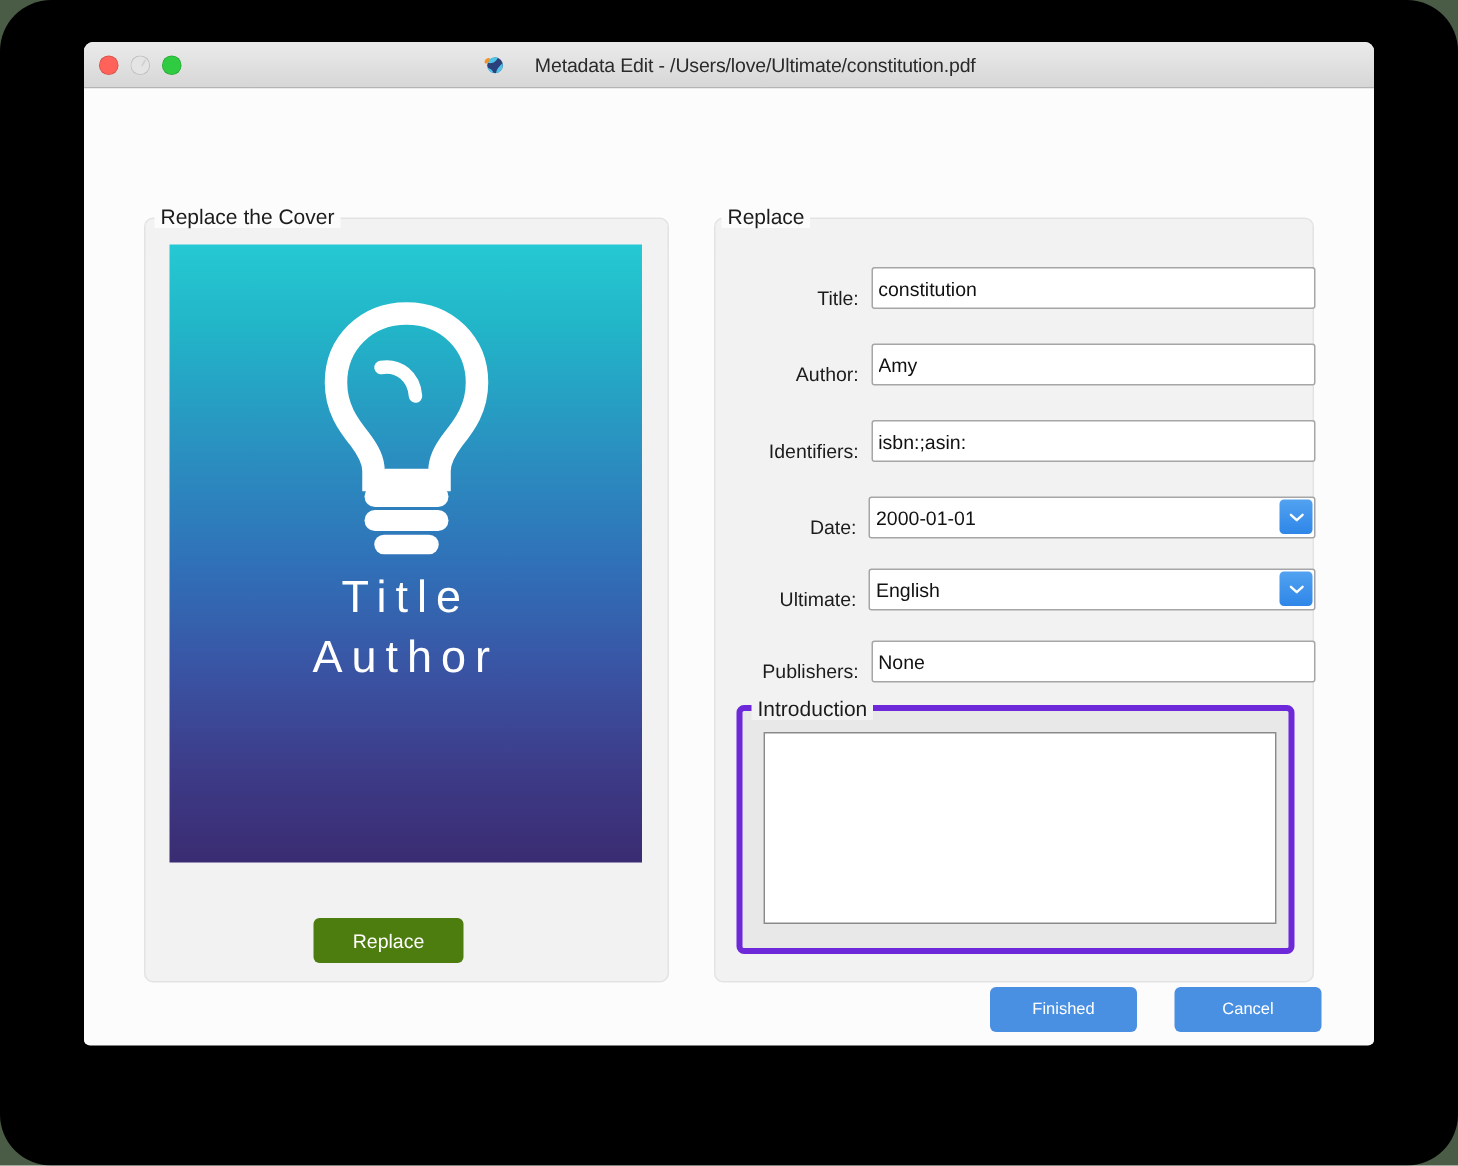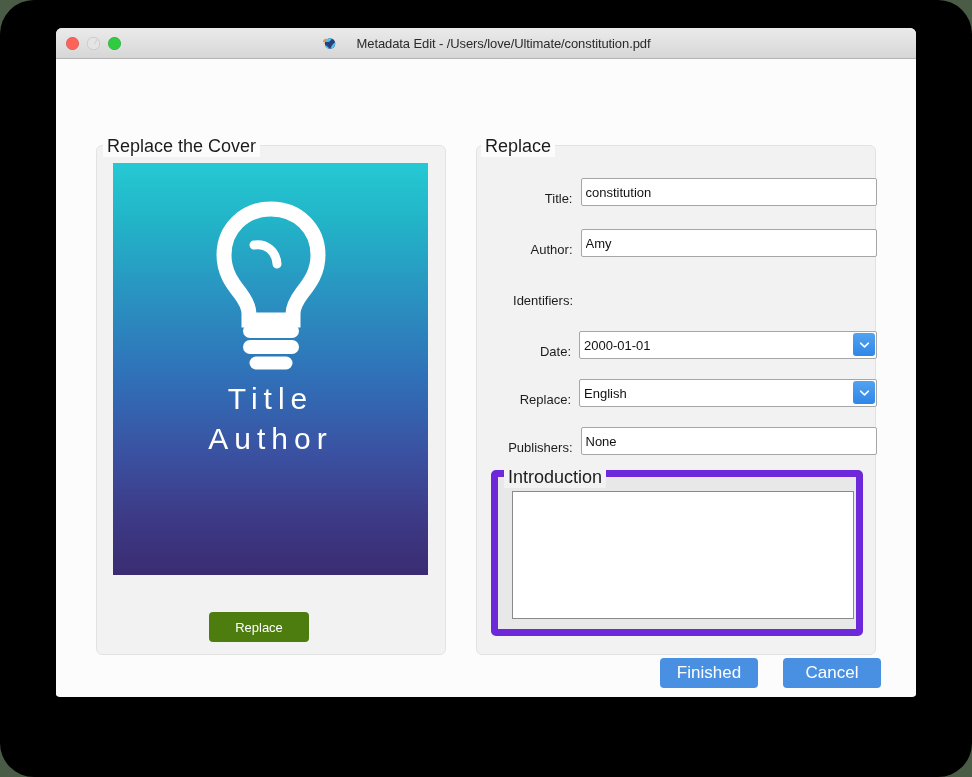--- a/index.html
+++ b/index.html
@@ -94,21 +94,21 @@
   
   .groupbox {
     position: absolute;
     background: #f2f2f2;
     border: 1px solid #e3e3e3;
     border-radius: 6px;
   }
   .group-title {
     position: absolute;
     top: -10px;
-    font-size: 18px;
+    font-size: 14px;
     color: #1c1c1c;
     background: #fcfcfc;
     padding: 0 4px;
     white-space: nowrap;
   }
 
   #cover-group { left: 40px; top: 86px; width: 350px; height: 510px; }
   #cover-group .group-title { left: 6px; }
 
   #meta-group  { left: 420px; top: 86px; width: 400px; height: 510px; }
@@ -204,21 +204,21 @@
   #f-date        { top: 185px; }
   #f-language    { top: 233px; }
   #f-publishers  { top: 281px; }
 
   
   #intro-group {
     position: absolute;
     left: 14px; top: 324px;
     width: 372px; height: 166px;
     background: #e8e8e8;
-    border: 7px solid #6d28d9;
+    border: 4px solid #6d28d9;
     border-radius: 5px;
   }
   #intro-group .group-title {
     left: 6px; top: -10px;
     background: #f2f2f2;
   }
   #intro-textarea {
     position: absolute;
     left: 14px; top: 14px;
     width: 342px; height: 128px;
@@ -234,21 +234,21 @@
   }
 
   
   .footer-button {
     position: absolute;
     width: 98px; height: 30px;
     background: #4a90e2;
     border: none;
     border-radius: 4px;
     color: #fff;
-    font-size: 17px;
+    font-size: 11px;
     font-family: "Liberation Sans", sans-serif;
     cursor: pointer;
   }
   #finished-button { left: 604px; top: 599px; }
   #cancel-button   { left: 727px; top: 599px; }
 </style>
 </head>
 <body>
 
 <div id="frame">
@@ -301,36 +301,37 @@
           <input class="field-input" type="text" value="constitution" style="">
         </div>
 
         <div class="field" id="f-author">
           <span class="field-label">Author:</span>
           <input class="field-input" type="text" value="Amy" style="">
         </div>
 
         <div class="field" id="f-identifiers">
           <span class="field-label">Identifiers:</span>
+          <input class="field-input" type="text" value="isbn:;asin:" style="">
         </div>
 
         <div class="field" id="f-date">
           <span class="field-label">Date:</span>
           <div class="combo-wrap">
             <input class="field-input" type="text" value="2000-01-01" style="">
             <div class="combo-arrow">
               <svg width="11" height="8" viewBox="0 0 11 8">
                 <path d="M1.6 2.2 L5.5 5.8 L9.4 2.2" fill="none" stroke="#ffffff" stroke-width="1.6" stroke-linecap="round" stroke-linejoin="round"></path>
               </svg>
             </div>
           </div>
         </div>
 
         <div class="field" id="f-language">
-          <span class="field-label">Replace:</span>
+          <span class="field-label">Ultimate:</span>
           <div class="combo-wrap">
             <input class="field-input" type="text" value="English" style="">
             <div class="combo-arrow">
               <svg width="11" height="8" viewBox="0 0 11 8">
                 <path d="M1.6 2.2 L5.5 5.8 L9.4 2.2" fill="none" stroke="#ffffff" stroke-width="1.6" stroke-linecap="round" stroke-linejoin="round"></path>
               </svg>
             </div>
           </div>
         </div>
 

